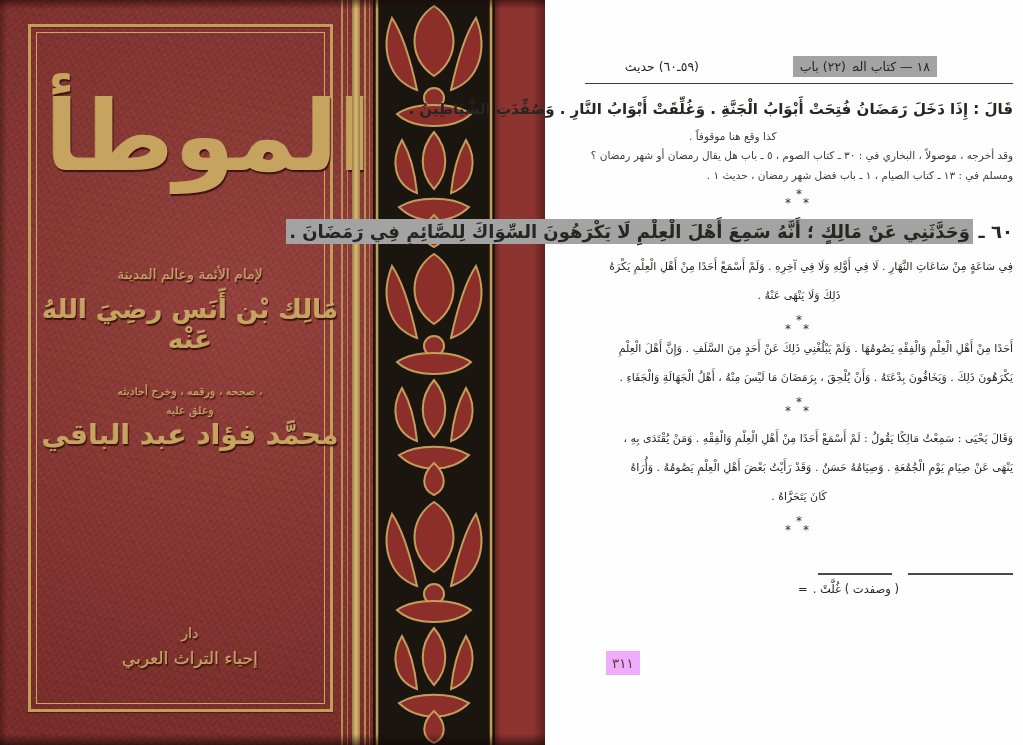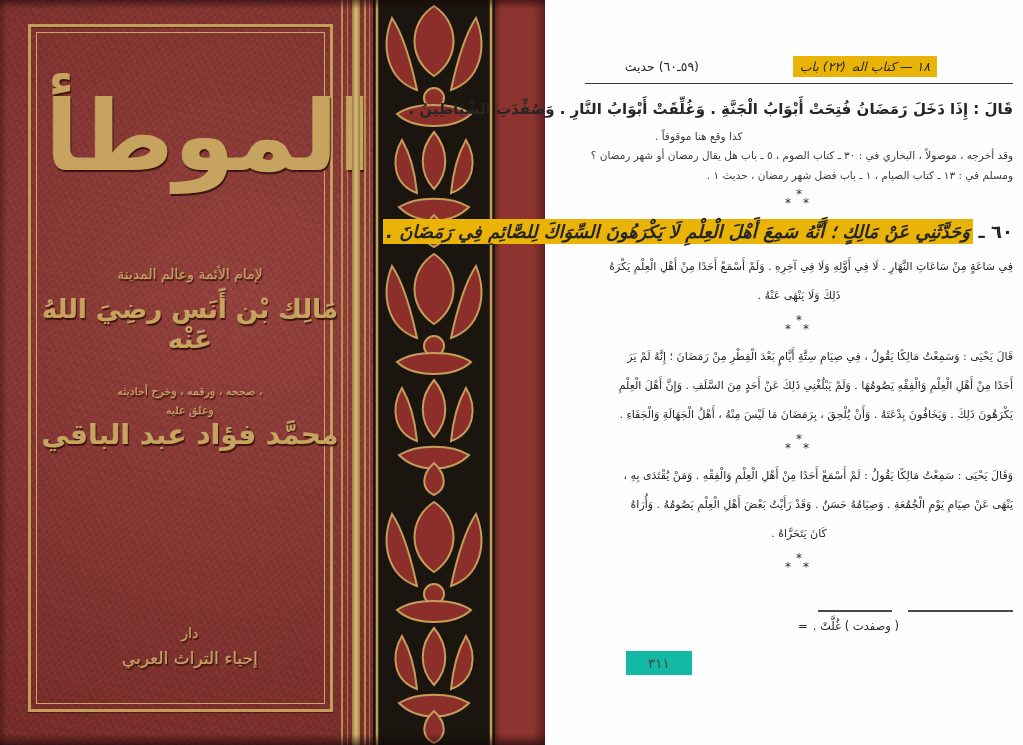--- a/index.html
+++ b/index.html
@@ -36,48 +36,48 @@
   .cover-sub1{position:absolute;left:45px;top:266px;width:290px;text-align:center;font-size:14px;}
   .cover-author{position:absolute;left:35px;top:294px;width:310px;text-align:center;font-size:26px;font-weight:bold;}
   .cover-ed1{position:absolute;left:45px;top:385px;width:290px;text-align:center;font-size:11px;}
   .cover-ed2{position:absolute;left:45px;top:404px;width:290px;text-align:center;font-size:11px;}
   .cover-editor{position:absolute;left:35px;top:418px;width:310px;text-align:center;font-size:28px;font-weight:bold;}
   .cover-pub1{position:absolute;left:45px;top:625px;width:290px;text-align:center;font-size:14px;}
   .cover-pub2{position:absolute;left:45px;top:648px;width:290px;text-align:center;font-size:17px;}
 
   
   .page{position:absolute;left:585px;top:56px;width:428px;direction:rtl;color:#262624;}
-  .hl{background:#eab308;font-style:italic;}
+  .hl{background:#a3a3a3;}
   .page-header{position:relative;height:24px;font-size:12.5px;}
   .ph-item{position:absolute;top:0;white-space:nowrap;}
   .ph-right{right:76px;padding:3px 7px;}
   .ph-mid{right:160px;padding:3px 7px;}
   .ph-left{right:314px;padding:3px 0;}
   .header-rule{border-bottom:1.5px solid #3a3a38;margin-top:3px;}
 
   .ln{white-space:nowrap;text-align:right;}
   .big{font-size:15px;font-weight:bold;line-height:24px;margin-top:13px;}
   .note{font-size:10.5px;color:#3b3b39;line-height:17px;}
-  .n1{margin-top:7px;margin-left:70px;text-align:left;}
+  .n1{margin-top:7px;margin-left:104px;text-align:left;}
   .n2{margin-top:2px;}
   .n3{margin-top:3px;}
   .sep{ text-align:center;font-size:12px;line-height:9px;margin-top:6px;color:#2c2c2a;}
   .sep .s2{letter-spacing:4px;}
   .h60{font-size:18px;line-height:25px;margin-top:11px;}
   .h60 .num{font-weight:bold;}
   .h60 .hl{padding:2px 3px;font-weight:bold;}
   .body-ln{font-size:11px;line-height:29px;}
   .first{margin-top:8px;}
   .center{text-align:center;white-space:nowrap;}
   .footnote-box{margin-top:38px;width:215px;direction:rtl;}
   .footnote-rule{height:1.5px;width:195px;margin-bottom:7px;
     background:linear-gradient(to right,#4a4a48 0 38%,transparent 38% 46%,#4a4a48 46% 100%);}
   .footnote-line{direction:ltr;display:flex;gap:5px;font-size:11.5px;justify-content:flex-start;}
   .footnote-line .ar{direction:rtl;}
-  .page-number{position:absolute;left:626px;top:651px;background:#14b8a6;padding:4px 22px;font-size:13.5px;color:#4a4436;}
+  .page-number{position:absolute;left:606px;top:651px;background:#f0abfc;padding:4px 6px;font-size:13.5px;color:#4a4436;}
 </style>
 </head>
 <body>
 
 <div class="scene">
 
   <div class="book-cover">
     <div class="leather"></div>
 
     <div class="frame-outer"></div>
@@ -152,21 +152,20 @@
       <span class="hl">وَحَدَّثَنِي عَنْ مَالِكٍ ؛ أَنَّهُ سَمِعَ أَهْلَ الْعِلْمِ لَا يَكْرَهُونَ السِّوَاكَ لِلصَّائِمِ فِي رَمَضَانَ .</span>
     </div>
     <div class="ln body-ln first">فِي سَاعَةٍ مِنْ سَاعَاتِ النَّهَارِ . لَا فِي أَوَّلِهِ وَلَا فِي آخِرِهِ . وَلَمْ أَسْمَعْ أَحَدًا مِنْ أَهْلِ الْعِلْمِ يَكْرَهُ</div>
     <div class="body-ln center">ذَلِكَ وَلَا يَنْهَى عَنْهُ .</div>
 
     <div class="sep">
       <div>*</div>
       <div class="s2">* *</div>
     </div>
 
-    <div class="ln body-ln first">قَالَ يَحْيَى : وَسَمِعْتُ مَالِكًا يَقُولُ ، فِي صِيَامِ سِتَّةِ أَيَّامٍ بَعْدَ الْفِطْرِ مِنْ رَمَضَانَ ؛ إِنَّهُ لَمْ يَرَ</div>
     <div class="ln body-ln">أَحَدًا مِنْ أَهْلِ الْعِلْمِ وَالْفِقْهِ يَصُومُهَا . وَلَمْ يَبْلُغْنِي ذَلِكَ عَنْ أَحَدٍ مِنَ السَّلَفِ . وَإِنَّ أَهْلَ الْعِلْمِ</div>
     <div class="ln body-ln">يَكْرَهُونَ ذَلِكَ . وَيَخَافُونَ بِدْعَتَهُ . وَأَنْ يُلْحِقَ ، بِرَمَضَانَ مَا لَيْسَ مِنْهُ ، أَهْلُ الْجَهَالَةِ وَالْجَفَاءِ .</div>
 
     <div class="sep">
       <div>*</div>
       <div class="s2">* *</div>
     </div>
 
     <div class="ln body-ln first">وَقَالَ يَحْيَى : سَمِعْتُ مَالِكًا يَقُولُ : لَمْ أَسْمَعْ أَحَدًا مِنْ أَهْلِ الْعِلْمِ وَالْفِقْهِ . وَمَنْ يُقْتَدَى بِهِ ،</div>
     <div class="ln body-ln">يَنْهَى عَنْ صِيَامِ يَوْمِ الْجُمُعَةِ . وَصِيَامُهُ حَسَنٌ . وَقَدْ رَأَيْتُ بَعْضَ أَهْلِ الْعِلْمِ يَصُومُهُ . وَأُرَاهُ</div>

